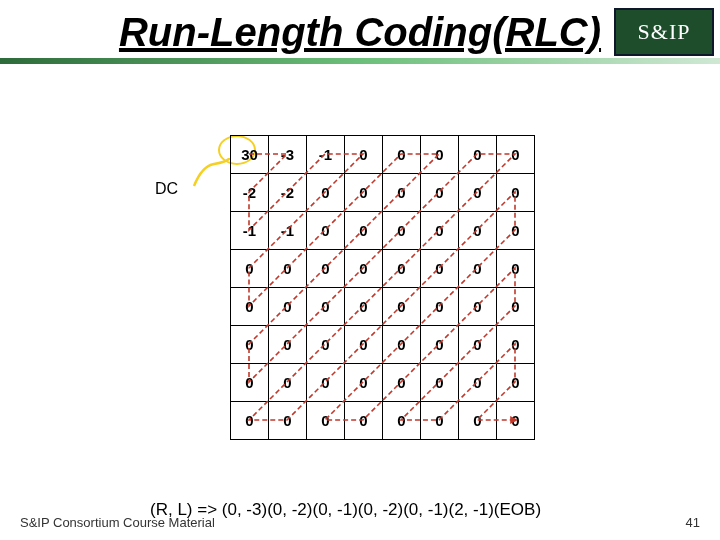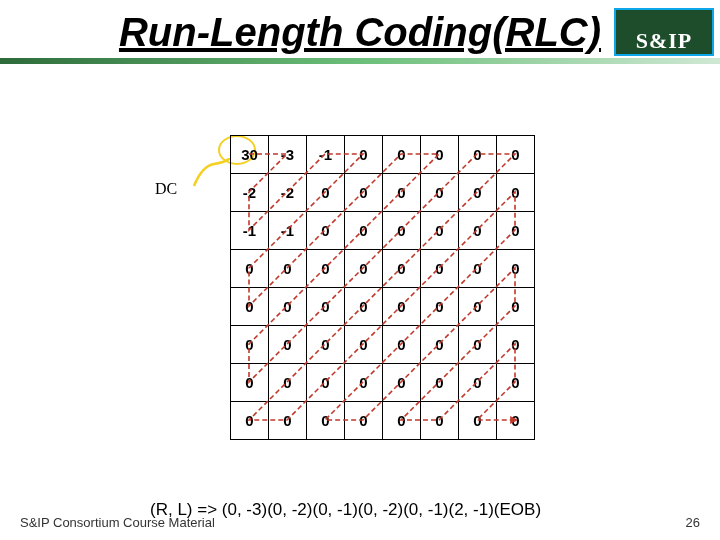--- a/index.html
+++ b/index.html
@@ -34,27 +34,27 @@
     background: linear-gradient(to right, #2d6b3a 0%, #6cbf7a 50%, #cfe8d4 100%);
   }
   .logo {
     position: absolute;
     top: 8px;
     right: 6px;
     width: 100px;
     height: 48px;
     background: #1e4d2b;
     display: flex;
-    align-items: flex-end;
+    align-items: center;
     justify-content: center;
     color: #fff;
     font-size: 22px;
-    font-weight: bold;
+    font-weight: normal;
     letter-spacing: 1px;
-    border: 2px solid #0ea5e9;
+    border: 2px solid #0f172a;
     font-family: "Times New Roman", serif;
   }
 
   .matrix-wrap {
     position: absolute;
     top: 135px;
     left: 230px;
     width: 304px;
   }
   table.matrix {
@@ -90,21 +90,21 @@
     top: 158px;
     left: 192px;
     width: 40px;
     height: 30px;
   }
   .dc-label {
     position: absolute;
     top: 180px;
     left: 155px;
     font-size: 16px;
-    font-family: Liberation Serif, serif;
+    font-family: Liberation Sans, sans-serif;
     color: #000;
   }
 
   .rl-formula {
     position: absolute;
     top: 465px;
     left: 150px;
     font-size: 17px;
     font-family: "Comic Sans MS", cursive, sans-serif;
     color: #000;
@@ -246,13 +246,13 @@
     <marker id="arr" viewBox="0 0 10 10" refX="6" refY="5" markerWidth="5" markerHeight="5" orient="auto">
       <path d="M 0 0 L 10 5 L 0 10 z" fill="#c0392b"></path>
     </marker>
   </defs>
   <path id="zigzag-path" stroke="#c0392b" stroke-width="1.6" stroke-dasharray="5,3" fill="none" marker-end="url(#arr)" d="M 19 19 L 57 19 L 19 57 L 19 95 L 57 57 L 95 19 L 133 19 L 95 57 L 57 95 L 19 133 L 19 171 L 57 133 L 95 95 L 133 57 L 171 19 L 209 19 L 171 57 L 133 95 L 95 133 L 57 171 L 19 209 L 19 247 L 57 209 L 95 171 L 133 133 L 171 95 L 209 57 L 247 19 L 285 19 L 247 57 L 209 95 L 171 133 L 133 171 L 95 209 L 57 247 L 19 285 L 57 285 L 95 247 L 133 209 L 171 171 L 209 133 L 247 95 L 285 57 L 285 95 L 247 133 L 209 171 L 171 209 L 133 247 L 95 285 L 133 285 L 171 247 L 209 209 L 247 171 L 285 133 L 285 171 L 247 209 L 209 247 L 171 285 L 209 285 L 247 247 L 285 209 L 285 247 L 247 285 L 285 285"></path>
 </svg>
 
 <div class="rl-formula">(R, L) =&gt; (0, -3)(0, -2)(0, -1)(0, -2)(0, -1)(2, -1)(EOB)</div>
 
 <div class="footer">S&amp;IP Consortium Course Material</div>
-<div class="pagenum">26</div>
+<div class="pagenum">41</div>
 
 </body></html>

